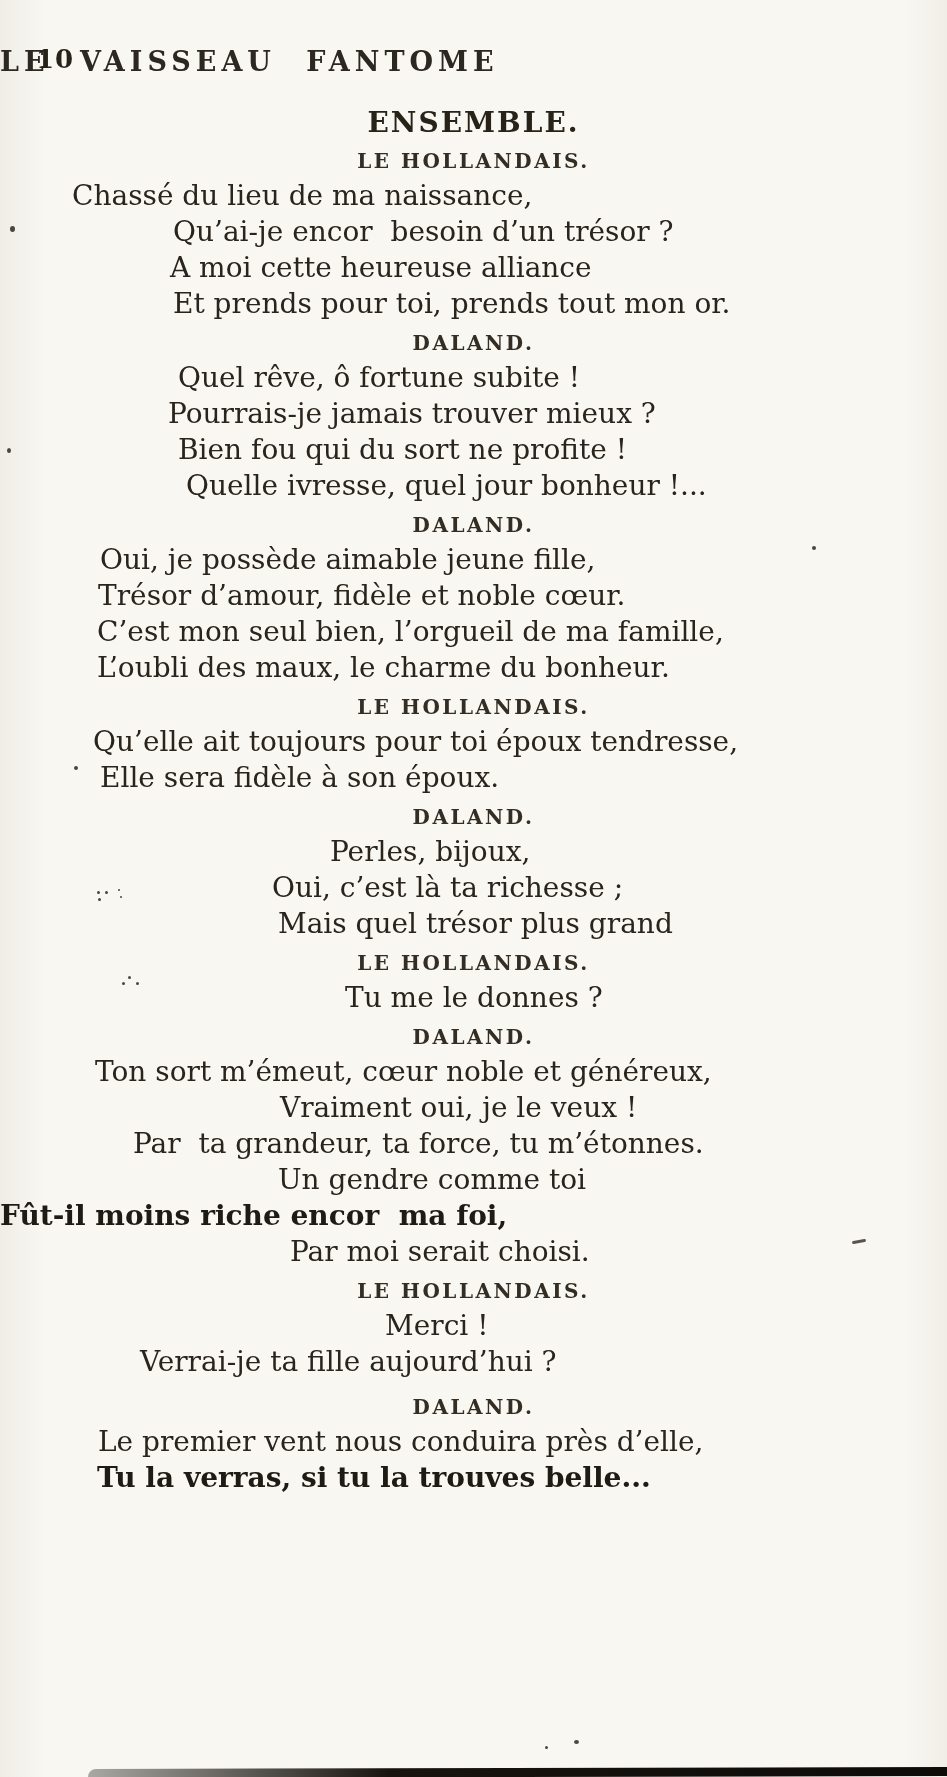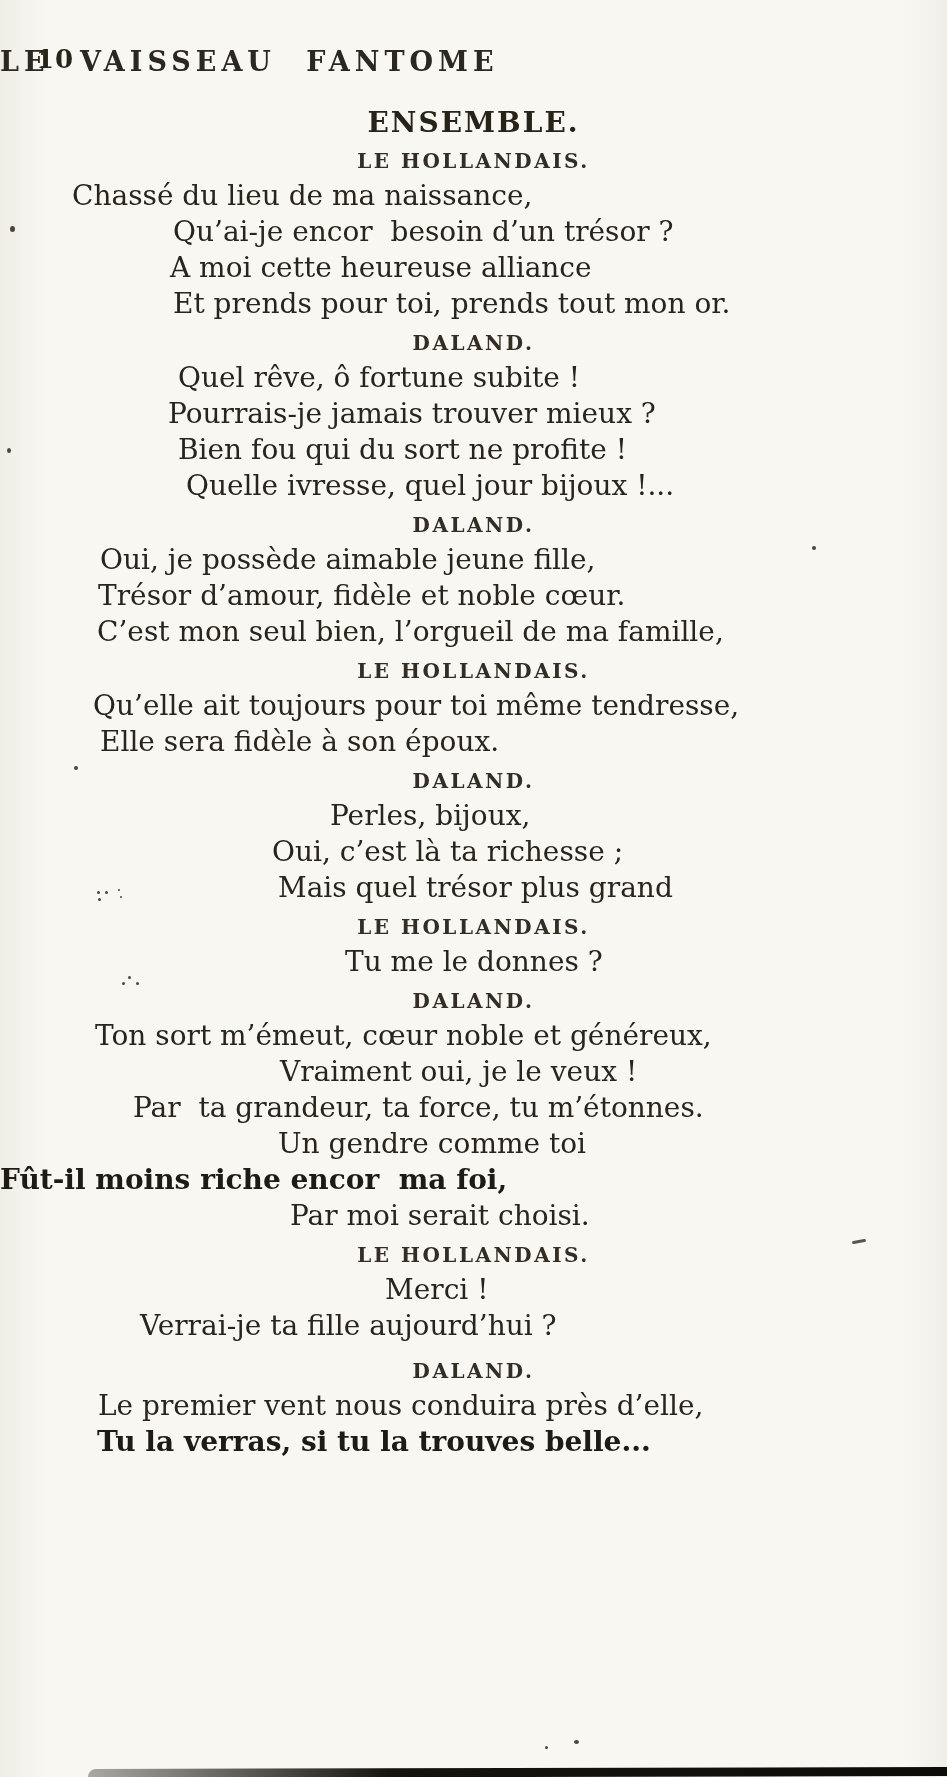--- a/index.html
+++ b/index.html
@@ -42,33 +42,34 @@
     <div class="line" style="padding-left:173px">Qu’ai-je encor  besoin d’un trésor ?</div>
     <div class="line" style="padding-left:170px">A moi cette heureuse alliance</div>
     <div class="line" style="padding-left:173px">Et prends pour toi, prends tout mon or.</div>
   </section>
 
   <section class="stanza">
     <h3 class="speaker">DALAND.</h3>
     <div class="line" style="padding-left:178px">Quel rêve, ô fortune subite !</div>
     <div class="line" style="padding-left:168px">Pourrais-je jamais trouver mieux ?</div>
     <div class="line" style="padding-left:178px">Bien fou qui du sort ne profite !</div>
-    <div class="line" style="padding-left:186px">Quelle ivresse, quel jour bijoux !...</div>
+    <div class="line" style="padding-left:186px">Quelle ivresse, quel jour bonheur !...</div>
   </section>
 
   <section class="stanza">
     <h3 class="speaker">DALAND.</h3>
     <div class="line" style="padding-left:100px">Oui, je possède aimable jeune fille,</div>
     <div class="line" style="padding-left:98px">Trésor d’amour, fidèle et noble cœur.</div>
     <div class="line" style="padding-left:97px">C’est mon seul bien, l’orgueil de ma famille,</div>
+    <div class="line" style="padding-left:97px">L’oubli des maux, le charme du bonheur.</div>
   </section>
 
   <section class="stanza">
     <h3 class="speaker">LE HOLLANDAIS.</h3>
-    <div class="line" style="padding-left:93px">Qu’elle ait toujours pour toi même tendresse,</div>
+    <div class="line" style="padding-left:93px">Qu’elle ait toujours pour toi époux tendresse,</div>
     <div class="line" style="padding-left:100px">Elle sera fidèle à son époux.</div>
   </section>
 
   <section class="stanza">
     <h3 class="speaker">DALAND.</h3>
     <div class="line" style="padding-left:330px">Perles, bijoux,</div>
     <div class="line" style="padding-left:272px">Oui, c’est là ta richesse ;</div>
     <div class="line" style="padding-left:278px">Mais quel trésor plus grand</div>
   </section>
 

